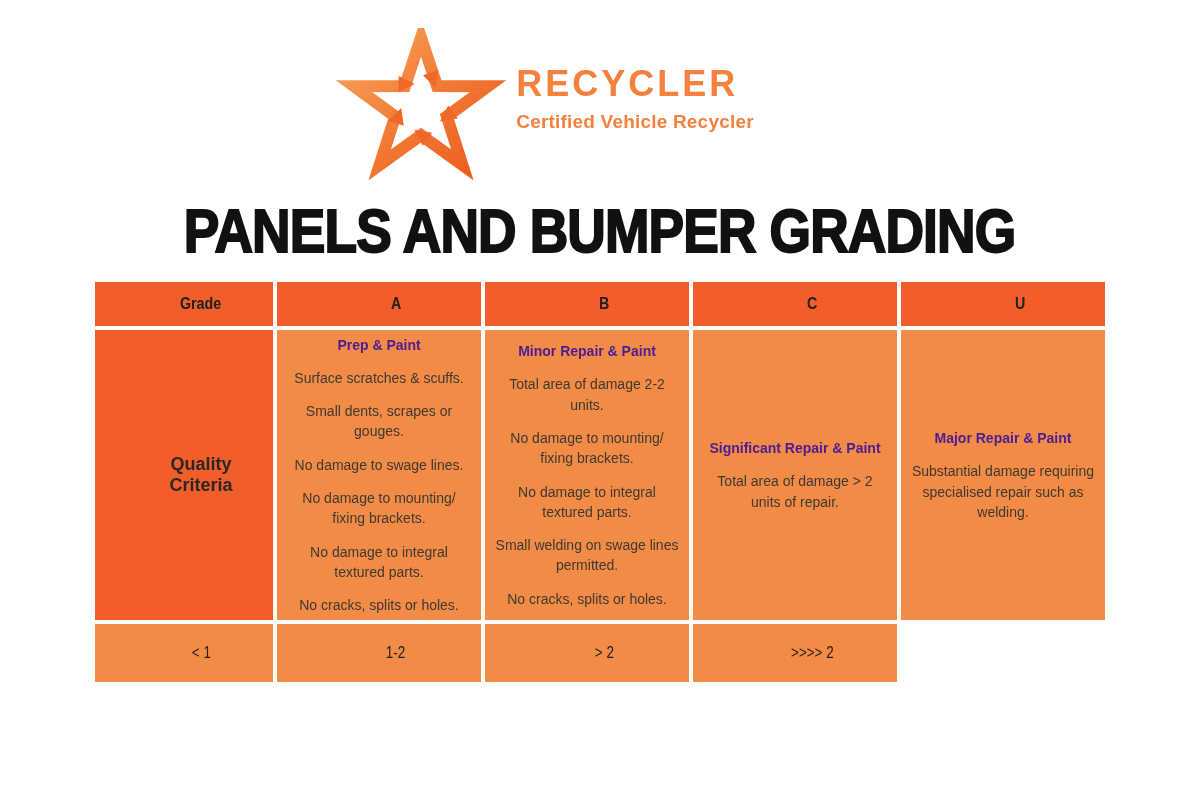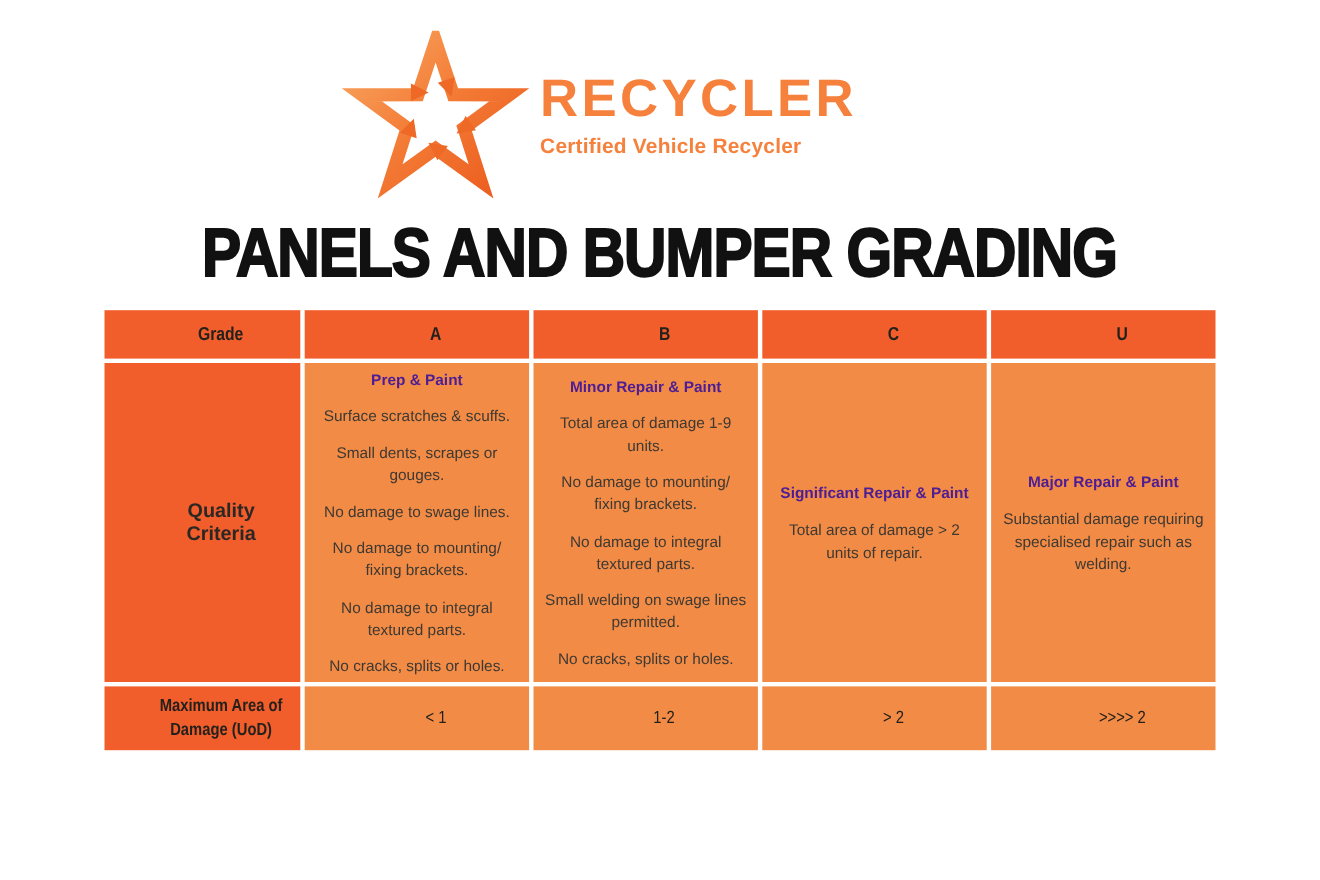--- a/index.html
+++ b/index.html
@@ -18,21 +18,21 @@
     position:relative;padding-top:28px;
   }
   
   .logo-block{
     display:flex;align-items:flex-start;justify-content:center;
     position:relative;left:-55px;height:152px;
   }
   .star-svg{width:170px;height:152px;flex:0 0 auto;}
   .logo-text{margin-left:10px;margin-top:38px;}
   .logo-name{
-    color:var(--logo-orange);font-size:48px;font-weight:700;
+    color:var(--logo-orange);font-size:36px;font-weight:700;
     letter-spacing:3px;line-height:1;
   }
   .logo-tagline{
     color:var(--logo-orange);font-size:19px;font-weight:700;
     margin-top:9px;letter-spacing:0.2px;
   }
   
   h1.page-title{
     margin-top:20px;text-align:center;line-height:1;height:58px;
   }
@@ -132,40 +132,37 @@
       <p>Surface scratches &amp; scuffs.</p>
       <p>Small dents, scrapes or gouges.</p>
       <p>No damage to swage lines.</p>
       <p>No damage to mounting/ fixing brackets.</p>
       <p>No damage to integral textured parts.</p>
       <p>No cracks, splits or holes.</p>
     </div>
 
     <div class="cell light body-cell">
       <p class="crit-title">Minor Repair &amp; Paint</p>
-      <p>Total area of damage 1-9 units.</p>
+      <p>Total area of damage 2-2 units.</p>
       <p>No damage to mounting/ fixing brackets.</p>
       <p>No damage to integral textured parts.</p>
       <p>Small welding on swage lines permitted.</p>
       <p>No cracks, splits or holes.</p>
     </div>
 
     <div class="cell light body-cell">
       <p class="crit-title">Significant Repair &amp; Paint</p>
       <p>Total area of damage &gt; 2 units of repair.</p>
     </div>
 
     <div class="cell light body-cell">
       <p class="crit-title">Major Repair &amp; Paint</p>
       <p>Substantial damage requiring specialised repair such as welding.</p>
     </div>
 
-    <div class="cell dark">
-        <span class="cond max-label">Maximum Area of Damage (UoD)</span>
-      </div>
     <div class="cell light">
         <span class="cond max-value">&lt; 1</span>
       </div>
     <div class="cell light">
         <span class="cond max-value">1-2</span>
       </div>
     <div class="cell light">
         <span class="cond max-value">&gt; 2</span>
       </div>
     <div class="cell light">

